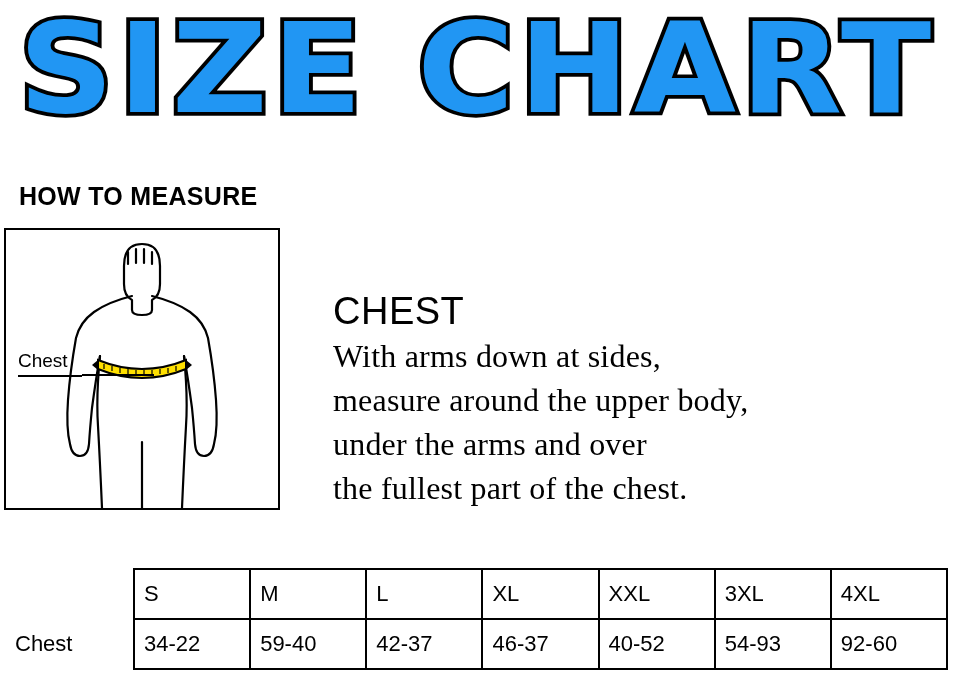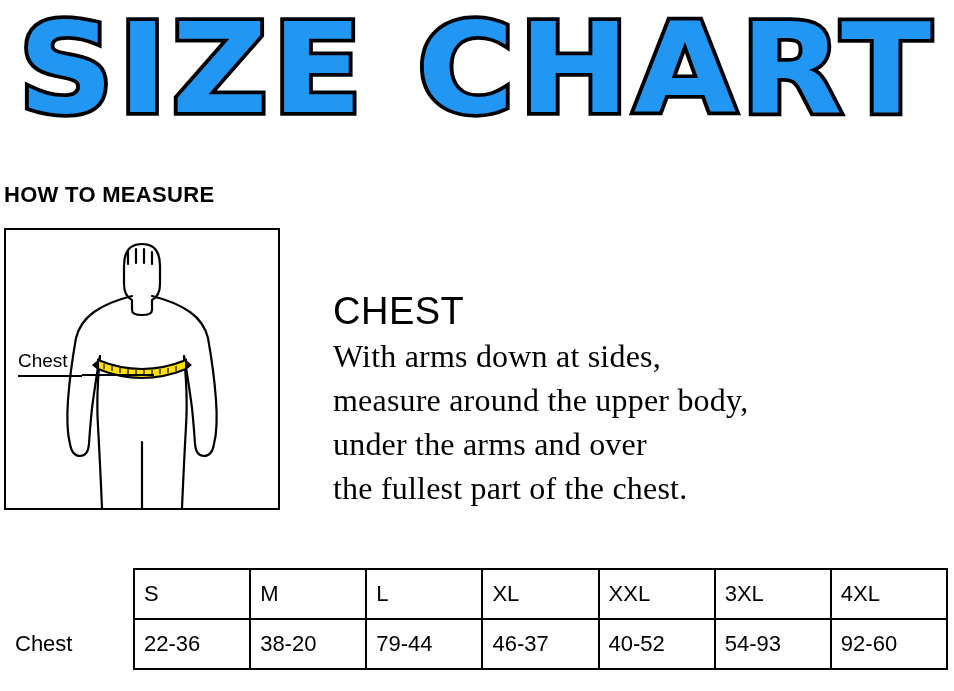--- a/index.html
+++ b/index.html
@@ -35,23 +35,23 @@
     -webkit-text-stroke: 7px #000000;
     paint-order: stroke fill;
     transform: scaleX(1.12) scaleY(1.05);
     transform-origin: center center;
     white-space: nowrap;
   }
 
   
   .how-to {
     position: absolute;
-    left: 4px;
+    left: 19px;
     top: 182px;
-    font-size: 22px;
+    font-size: 25px;
     font-weight: bold;
     letter-spacing: 0.3px;
     font-family: "Liberation Sans", sans-serif;
   }
 
   
   .figure-box {
     position: absolute;
     left: 4px;
     top: 228px;
@@ -200,22 +200,22 @@
       <td>S</td>
       <td>M</td>
       <td>L</td>
       <td>XL</td>
       <td>XXL</td>
       <td>3XL</td>
       <td>4XL</td>
     </tr>
     <tr>
       <td class="rowlabel">Chest</td>
-      <td>22-36</td>
-      <td>38-20</td>
-      <td>79-44</td>
+      <td>34-22</td>
+      <td>59-40</td>
+      <td>42-37</td>
       <td>46-37</td>
       <td>40-52</td>
       <td>54-93</td>
       <td>92-60</td>
     </tr>
   </tbody>
 </table>
 
 </body></html>

